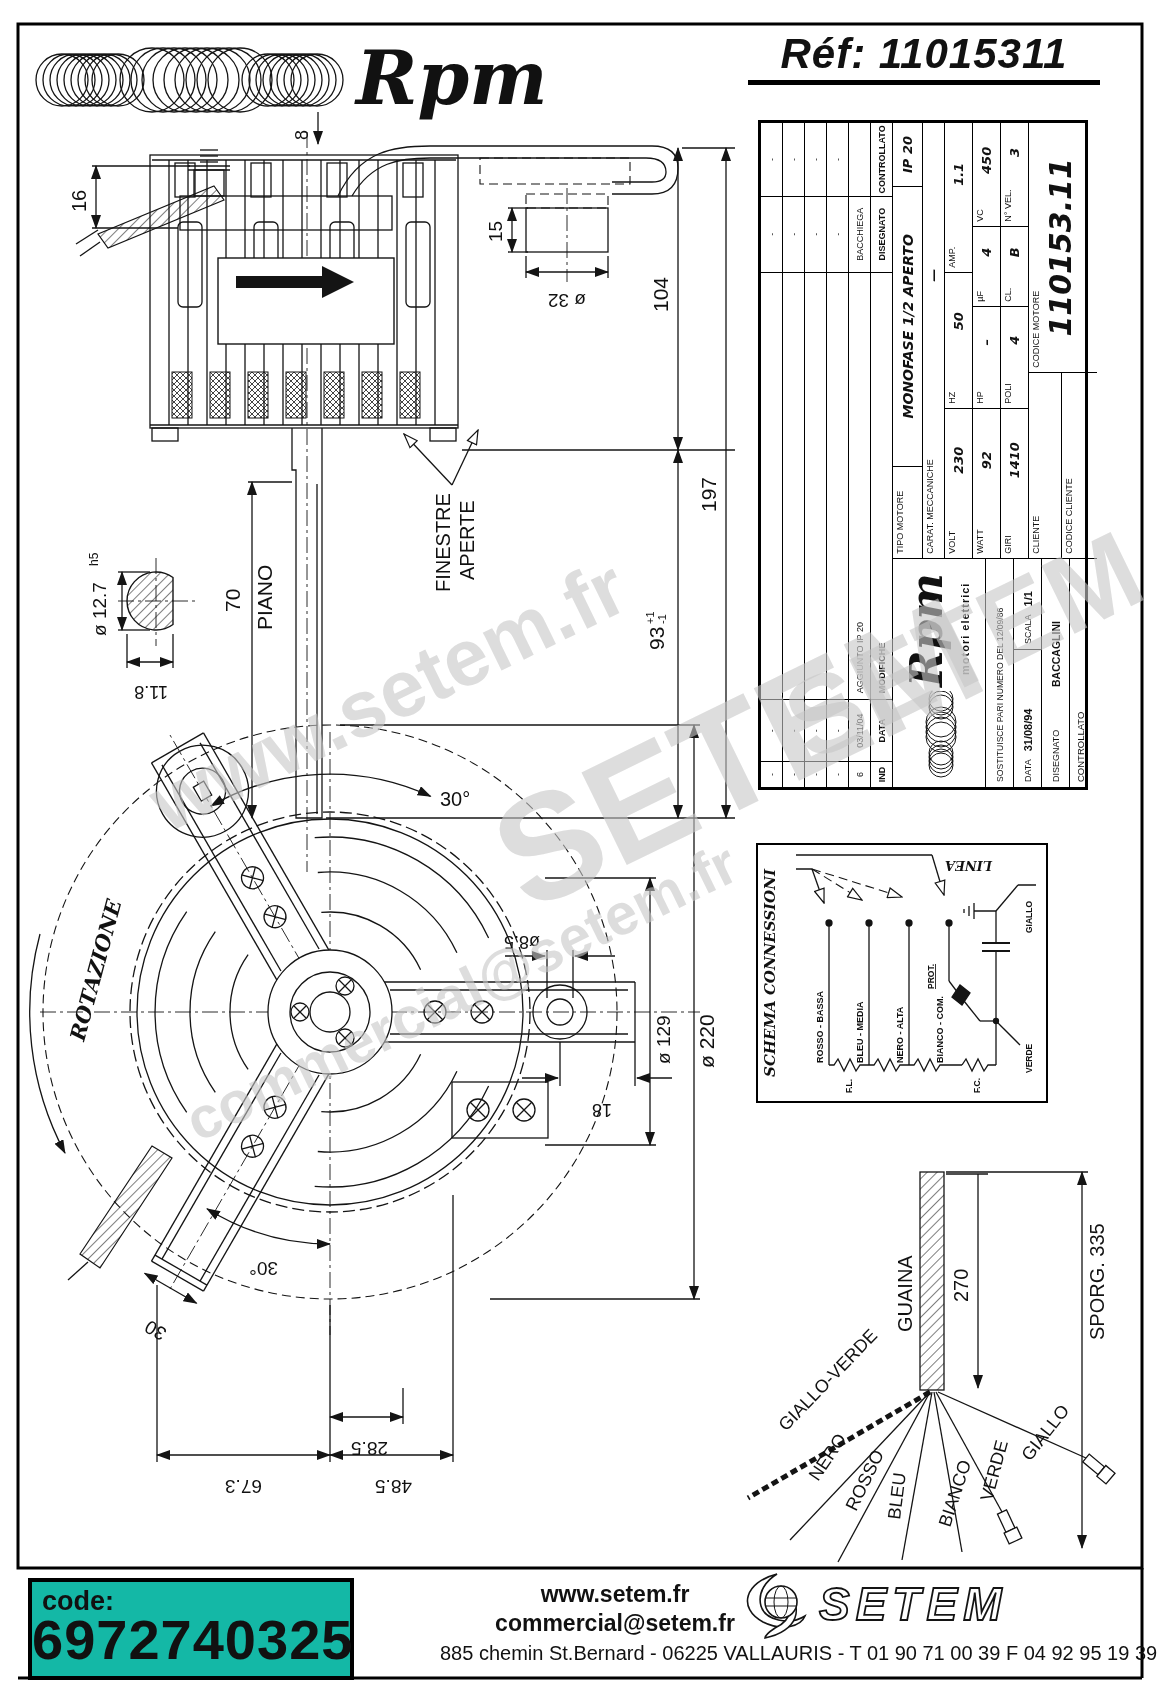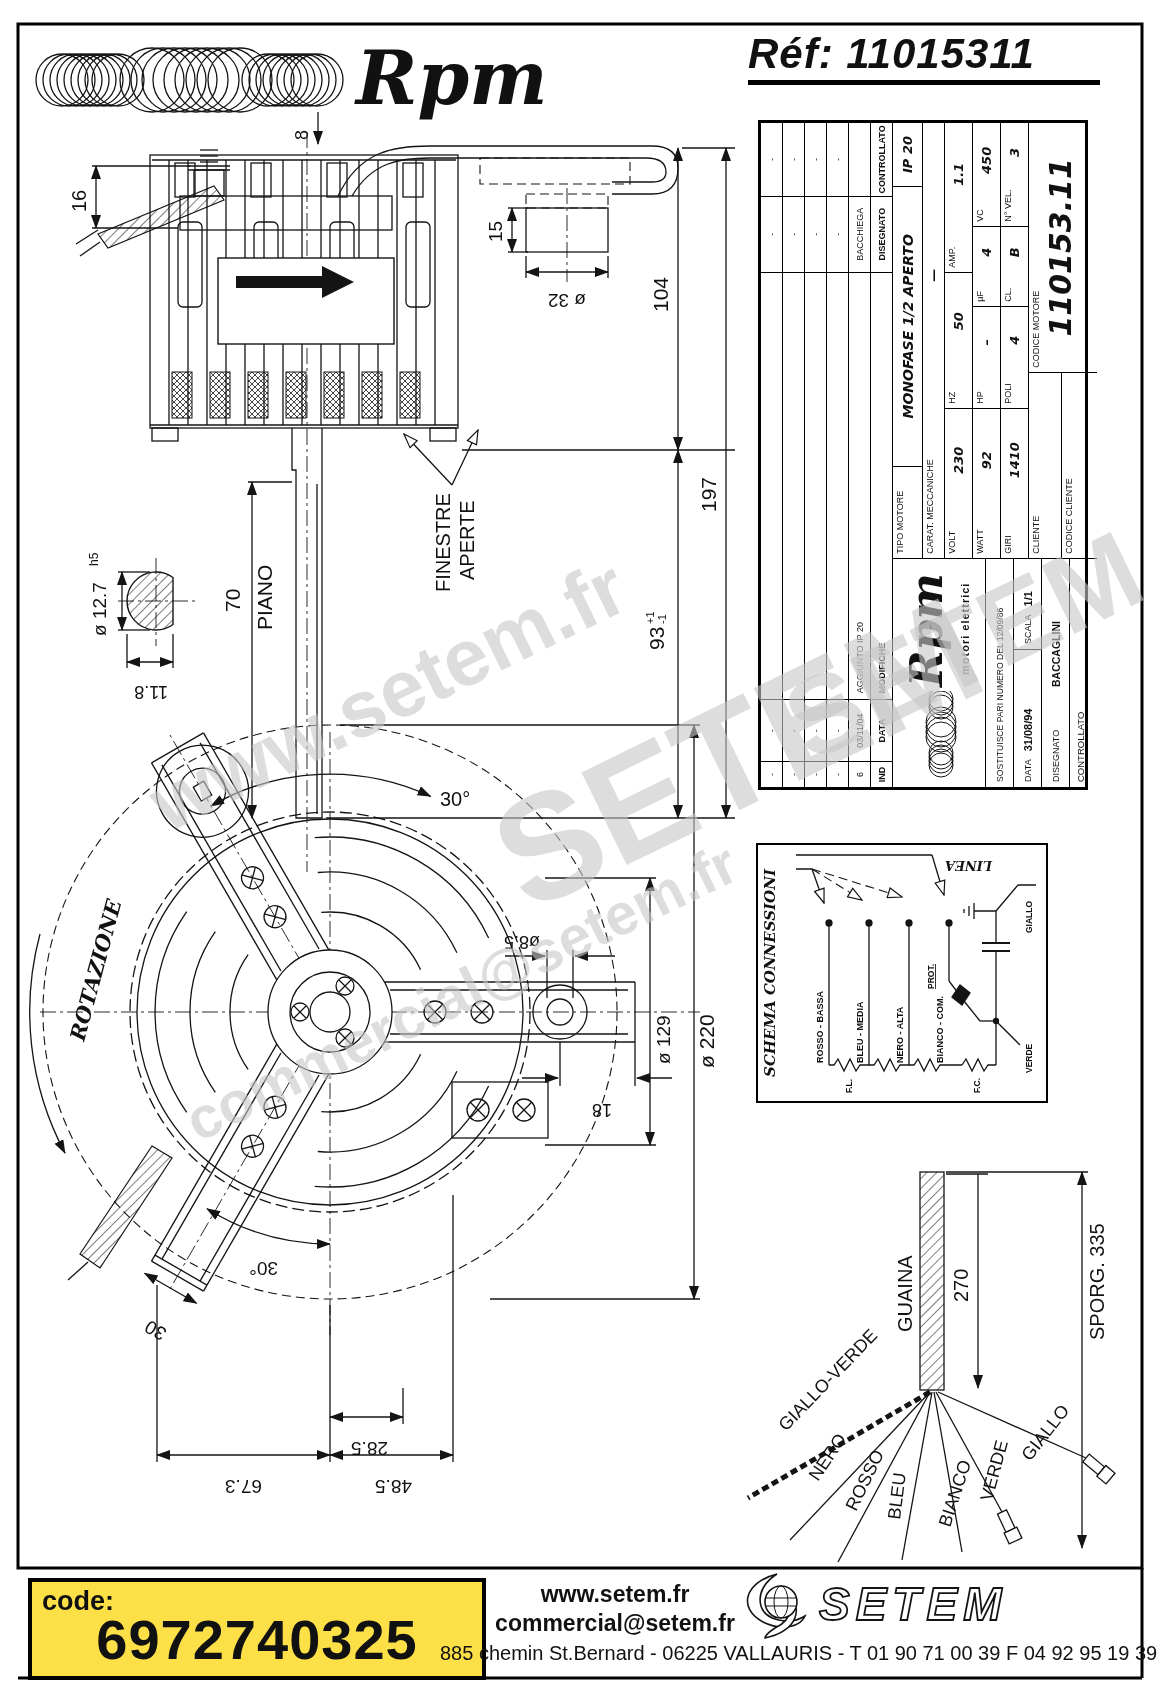--- a/index.html
+++ b/index.html
@@ -28,23 +28,23 @@
   .srow{display:flex;border-bottom:1.4px solid #000;box-sizing:border-box;}
   .srow>div{box-sizing:border-box;overflow:hidden;white-space:nowrap;}
   .lbl{font-size:9px;padding:2px 0 0 4px;}
   .val{font-family:"DejaVu Sans",sans-serif;font-style:italic;font-weight:bold;font-size:13px;display:flex;align-items:center;justify-content:center;}
   
   #sc{left:756px;top:843px;width:292px;height:260px;}
   #sc .inner{position:absolute;width:260px;height:292px;transform-origin:0 0;
              transform:rotate(-90deg) translateX(-260px);background:#fff;border:2.5px solid #000;box-sizing:border-box;}
   #sc .title{font-family:"DejaVu Serif",serif;font-style:italic;font-weight:bold;font-size:15px;text-align:center;padding-top:3px;}
   
-  #ref{left:748px;top:30px;width:352px;font-size:42px;font-weight:bold;font-style:italic;
+  #ref{left:748px;top:30px;width:352px;text-align:center;font-size:42px;font-weight:bold;font-style:italic;
        border-bottom:5px solid #000;padding-bottom:2px;letter-spacing:1px;}
-  #codebox{left:28px;top:1578px;width:458px;height:102px;border:4px solid #000;background:#fde047;}
+  #codebox{left:28px;top:1578px;width:326px;height:102px;border:4px solid #000;background:#14b8a6;}
   #codebox .cl1{font-size:27px;font-weight:bold;margin:4px 0 0 10px;}
   #codebox .cl2{font-size:56px;font-weight:bold;text-align:center;margin-top:-10px;letter-spacing:1px;}
   #sitebox{left:455px;top:1580px;width:320px;text-align:center;font-weight:bold;font-size:23px;line-height:1.25;}
   #addr{left:440px;top:1642px;width:700px;font-size:20px;white-space:nowrap;}
 </style>
 </head>
 <body>
 
 <div id="page">
 

